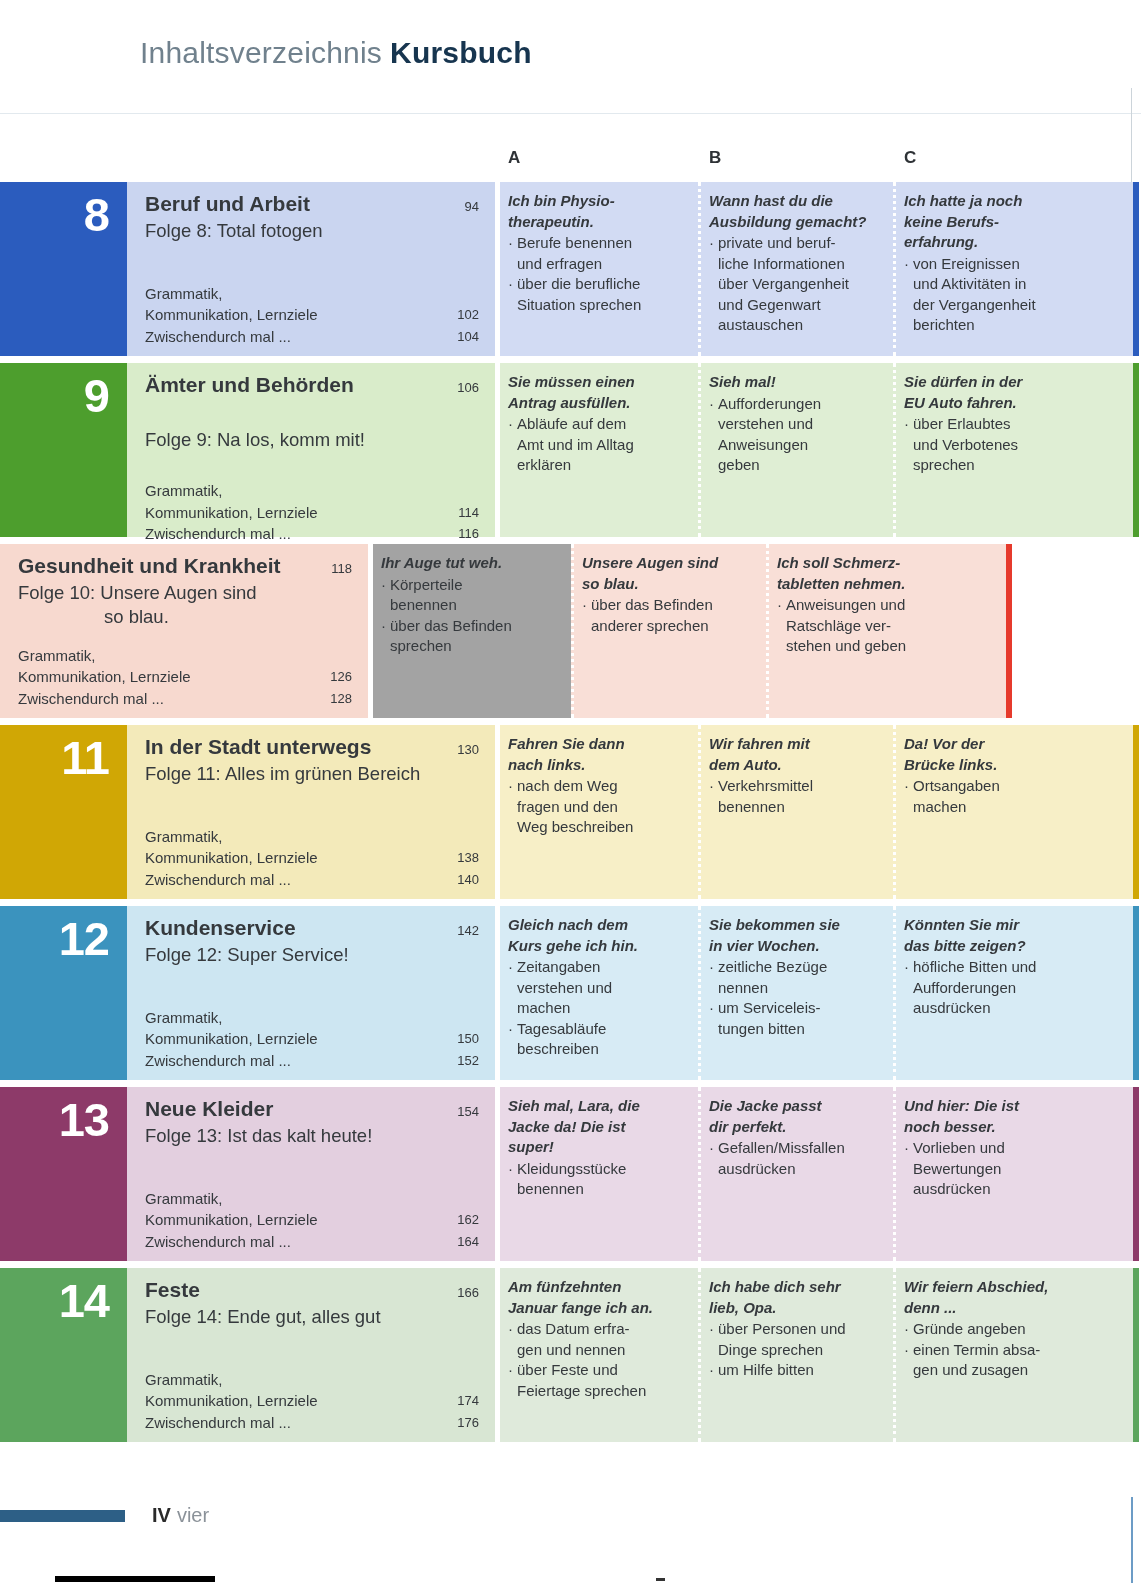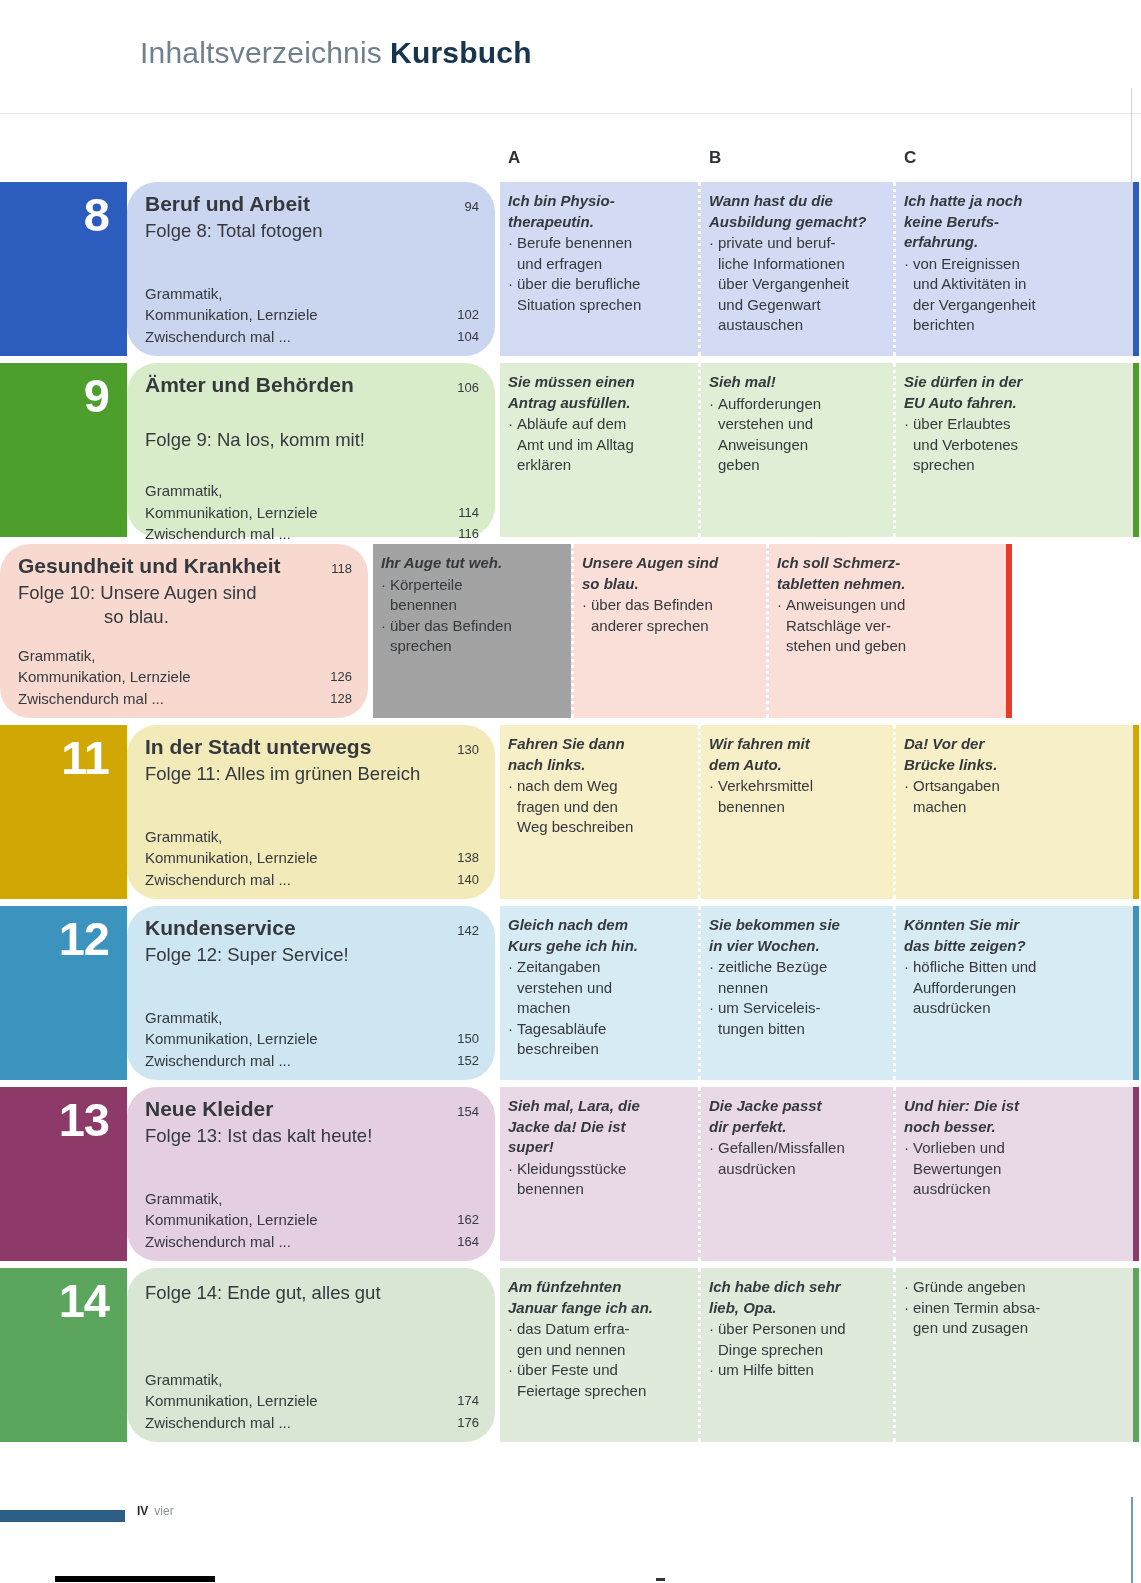--- a/index.html
+++ b/index.html
@@ -18,40 +18,40 @@
 
   
   .col-letter{position:absolute;top:148px;font-size:17px;font-weight:700;color:#2e3236;}
   .letter-a{left:508px;} .letter-b{left:709px;} .letter-c{left:904px;}
 
   
   .chapters{position:absolute;left:0;top:182px;width:1141px;}
   .row{display:flex;height:174px;margin-bottom:7px;}
   .num-block{flex:0 0 127px;box-sizing:border-box;display:flex;justify-content:flex-end;align-items:flex-start;padding:8px 18px 0 0;}
   .num{font-size:47px;font-weight:700;color:#ffffff;line-height:1.05;letter-spacing:-1px;}
-  .title-area{flex:0 0 368px;box-sizing:border-box;padding:10px 16px 9px 18px;display:flex;flex-direction:column;border-radius:30px;}
+  .title-area{flex:0 0 368px;box-sizing:border-box;padding:10px 16px 9px 18px;display:flex;flex-direction:column;}
   .title-line{display:flex;justify-content:space-between;align-items:baseline;}
   .chapter-title{font-size:21px;font-weight:700;color:#35393d;}
   .page-num{font-size:13px;color:#35393d;}
   .folge{font-size:18.5px;margin-top:3px;line-height:24px;white-space:pre-line;padding-left:86px;text-indent:-86px;}
   .meta{margin-top:auto;font-size:15px;line-height:21.5px;}
   .meta-line{display:flex;justify-content:space-between;}
   .col{box-sizing:border-box;padding:9px 8px 0 8px;font-size:15px;line-height:20.5px;}
   .colA{flex:0 0 198px;margin-left:5px;}
   .colB{flex:0 0 195px;border-left:3px dotted #ffffff;}
   .colC{flex:0 0 240px;border-left:3px dotted #ffffff;}
   .col-head{font-weight:700;white-space:pre-line;margin-bottom:1px;font-style:italic;}
   .bullet{display:flex;}
   .marker{flex:0 0 9px;}
   .bullet-text{flex:1;white-space:pre-line;}
   .edge-strip{flex:0 0 6px;}
 
   
   .footer-bar{position:absolute;left:0;top:1510px;width:125px;height:12px;background:#2d5f86;}
-  .footer-text{position:absolute;left:137px;top:1504px;font-size:12px;white-space:nowrap;}
+  .footer-text{position:absolute;left:152px;top:1504px;font-size:20px;white-space:nowrap;}
   .footer-text .roman{font-weight:700;color:#2a2a2a;}
   .footer-text .word{color:#8b9299;margin-left:6px;}
   .bottom-line{position:absolute;left:55px;top:1576px;width:160px;height:6px;background:#000;}
   .bottom-tick{position:absolute;left:656px;top:1578px;width:9px;height:3px;background:#333;}
 </style>
 </head>
 <body>
 
 <div class="page-header">
   <span class="light">Inhaltsverzeichnis</span><span class="bold">Kursbuch</span>
@@ -461,20 +461,24 @@
         </div>
     </div>
     <div class="edge-strip" style="background: rgb(141, 58, 105);"></div>
   </section>
 
   <section class="row">
     <div class="num-block" style="background: rgb(92, 165, 93);">
       <span class="num">14</span>
     </div>
     <div class="title-area" style="background: rgb(216, 230, 211);">
+      <div class="title-line">
+        <span class="chapter-title">Feste</span>
+        <span class="page-num">166</span>
+      </div>
       <div class="folge">Folge 14: Ende gut, alles gut</div>
       <div class="meta">
         <div class="meta-line">
           <span>Grammatik,</span>
           <span class="page-num"></span>
         </div>
         <div class="meta-line">
           <span>Kommunikation, Lernziele</span>
           <span class="page-num">174</span>
         </div>
@@ -509,20 +513,22 @@
             <span class="bullet-text">über Personen und
 Dinge sprechen</span>
           </div>
           <div class="bullet">
             <span class="marker">·</span>
             <span class="bullet-text">um Hilfe bitten</span>
           </div>
         </div>
     </div>
     <div class="col colC" style="background: rgb(223, 234, 219);">
+      <div class="col-head">Wir feiern Abschied,
+denn ...</div>
       <div class="bullets">
           <div class="bullet">
             <span class="marker">·</span>
             <span class="bullet-text">Gründe angeben</span>
           </div>
           <div class="bullet">
             <span class="marker">·</span>
             <span class="bullet-text">einen Termin absa-
 gen und zusagen</span>
           </div>

